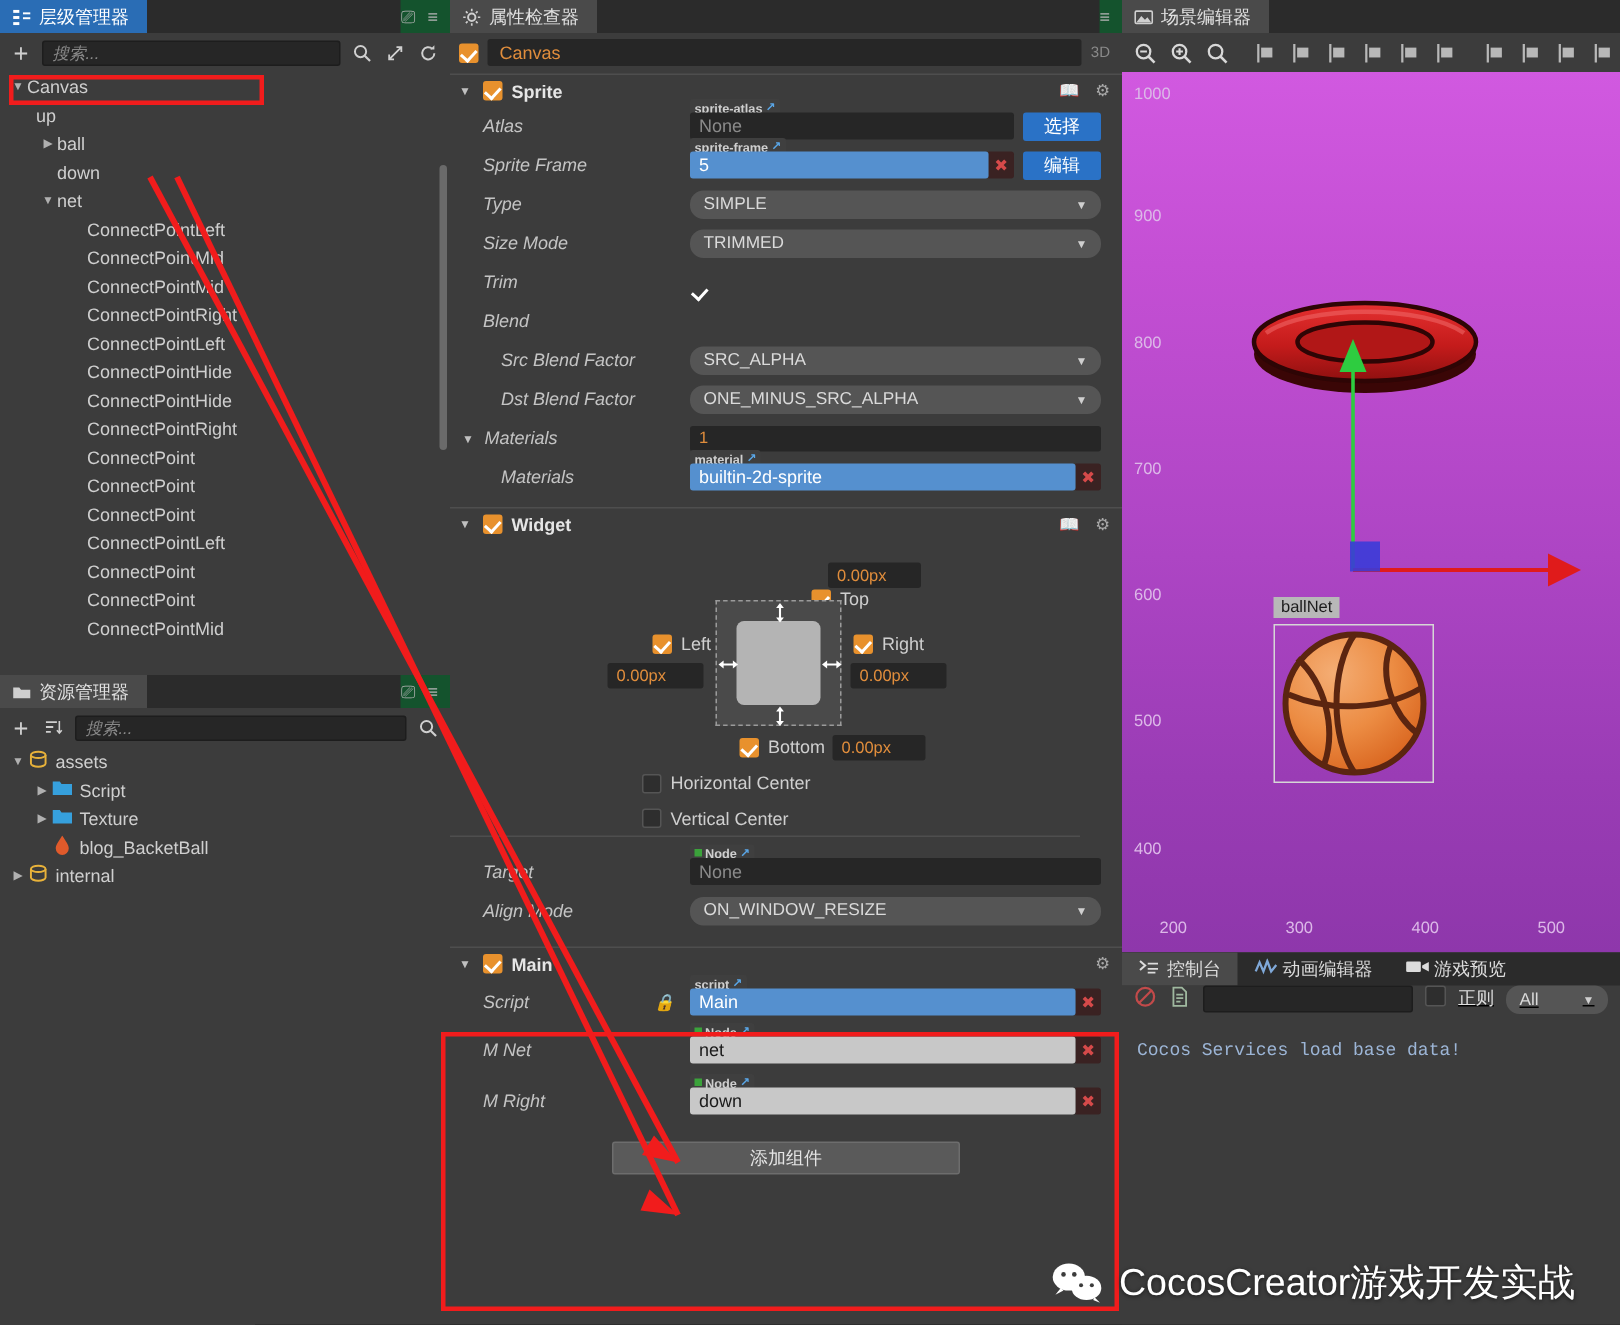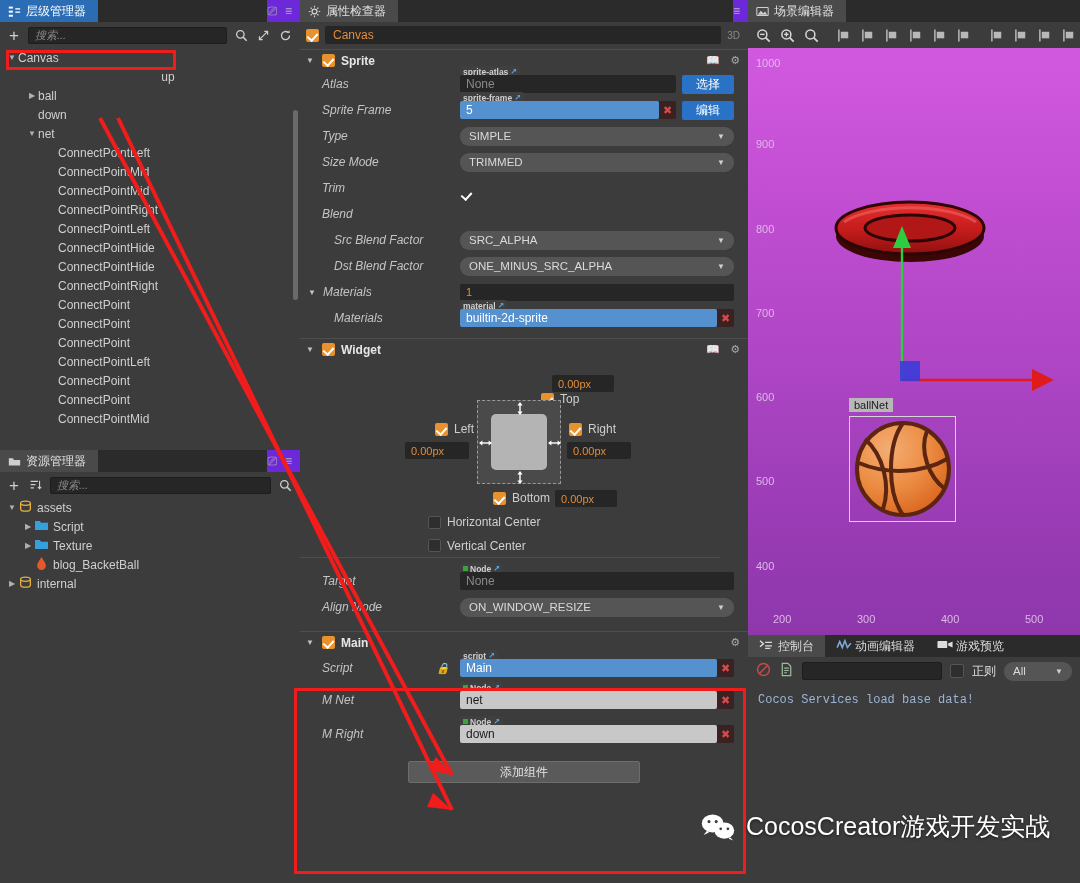--- a/index.html
+++ b/index.html
@@ -7,21 +7,21 @@
     width: 1080px; height: 883px;
     background: #2b2b2b;
     font-family: "Liberation Sans", "DejaVu Sans", sans-serif;
     overflow: hidden;
   }
   .app { position: relative; width: 1080px; height: 883px; }
 
   
   .panel { position: absolute; background: #3c3c3c; }
   .tabbar {
-    height: 22px; background: #6d28d9; display: flex; align-items: stretch;
+    height: 22px; background: #14532d; display: flex; align-items: stretch;
     position: relative;
   }
   .tab {
     display: flex; align-items: center; gap: 5px;
     padding: 0 12px 0 8px; font-size: 12px; color: #e0e0e0;
     background: #4a4a4a; height: 22px;
   }
   .tab.blue { background: #2a6db5; color: #fff; }
   .tab.plain { background: #4a4a4a; }
   .tabbar .filler { flex: 1; background: #2b2b2b; }
@@ -159,31 +159,31 @@
     height: 26px; background: #3c3c3c; display: flex; align-items: center;
     gap: 9px; padding: 0 8px;
   }
 
   
   .console { position: absolute; left: 0; right: 0; top: 635px; bottom: 0; background: #3c3c3c; }
   .ctabs { height: 22px; background: #2b2b2b; display: flex; }
   .ctab { display: flex; align-items: center; gap: 5px; padding: 0 11px;
           font-size: 12px; color: #dcdcdc; }
   .ctab.active { background: #4a4a4a; }
-  .crow2 { height: 28px; display: flex; align-items: center; gap: 8px; padding: 0 8px; }
+  .crow2 { height: 28px; display: flex; align-items: flex-start; gap: 8px; padding: 0 8px; text-decoration: underline; }
   .cfilter { flex: 1; height: 18px; background: #262626; border: 1px solid #1d1d1d; border-radius:2px;}
   .clog { font-size: 12px; color: #9cb5d6; padding: 8px 10px; font-family: "Liberation Mono", monospace; }
 
   
   .redbox { position: absolute; border: 3px solid #f11c1c; pointer-events: none; }
   svg.anno { position: absolute; left:0; top:0; width:1080px; height:883px; pointer-events:none; }
 
   .watermark {
     position: absolute; display: flex; align-items: center; gap: 10px;
-    color: #fff; font-size: 25px; text-shadow: 0 1px 3px rgba(0,0,0,.6);
+    color: #fff; font-size: 25px; text-shadow: 0 1px 3px rgba(0,0,0,.6); margin-top: 28px;
   }
 </style>
 </head>
 <body>
 
 <div class="app">
 
   <div class="panel" style="left:0;top:0;width:300px;height:450px;">
     <div class="tabbar">
       <div class="tab blue">
@@ -223,21 +223,21 @@
             <path d="M13 8a5 5 0 1 1-1.6-3.6" stroke="#cfcfcf" stroke-width="1.6" fill="none"></path>
             <path d="M13 1.5 V5 H9.6z" fill="#cfcfcf"></path>
           </svg>
       </span>
     </div>
     <div class="tree" id="hier-tree">
         <div class="trow" style="padding-left: 6px;">
           <span class="arrow">▼</span>
           <span>Canvas</span>
         </div>
-        <div class="trow" style="padding-left: 24px; justify-content: center;">
+        <div class="trow" style="padding-left: 12px;">
           <span class="arrow blank">▶</span>
           <span>up</span>
         </div>
         <div class="trow" style="padding-left: 26px;">
           <span class="arrow">▶</span>
           <span>ball</span>
         </div>
         <div class="trow" style="padding-left: 26px;">
           <span class="arrow blank">▶</span>
           <span>down</span>

